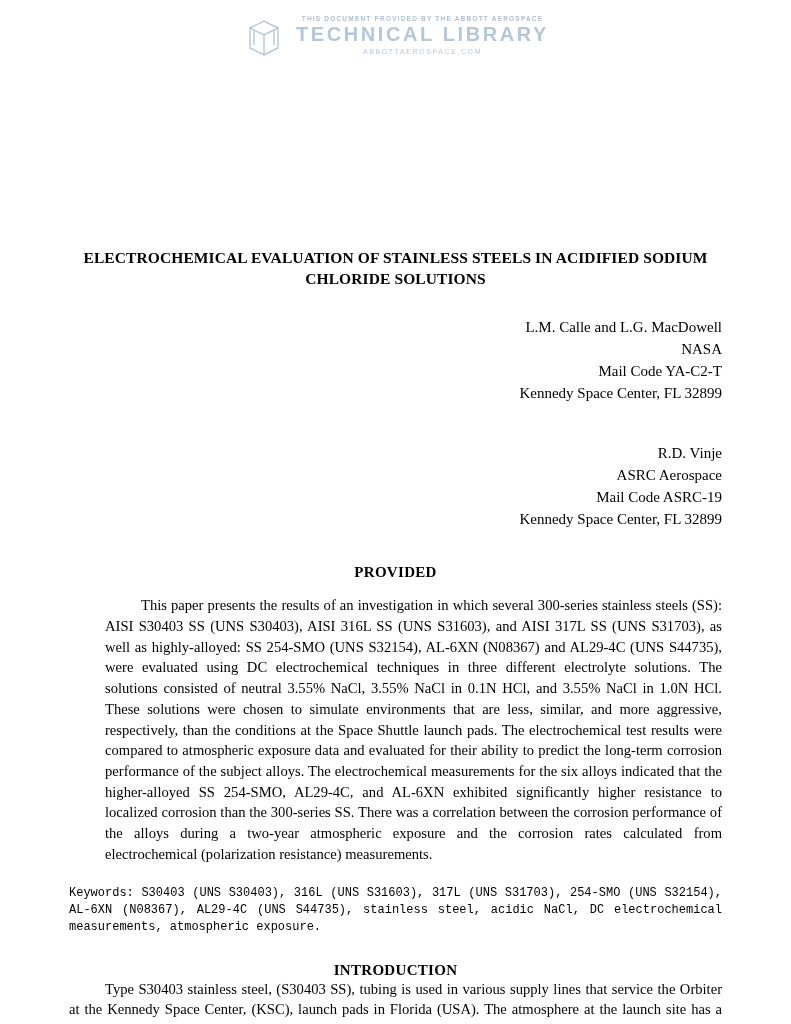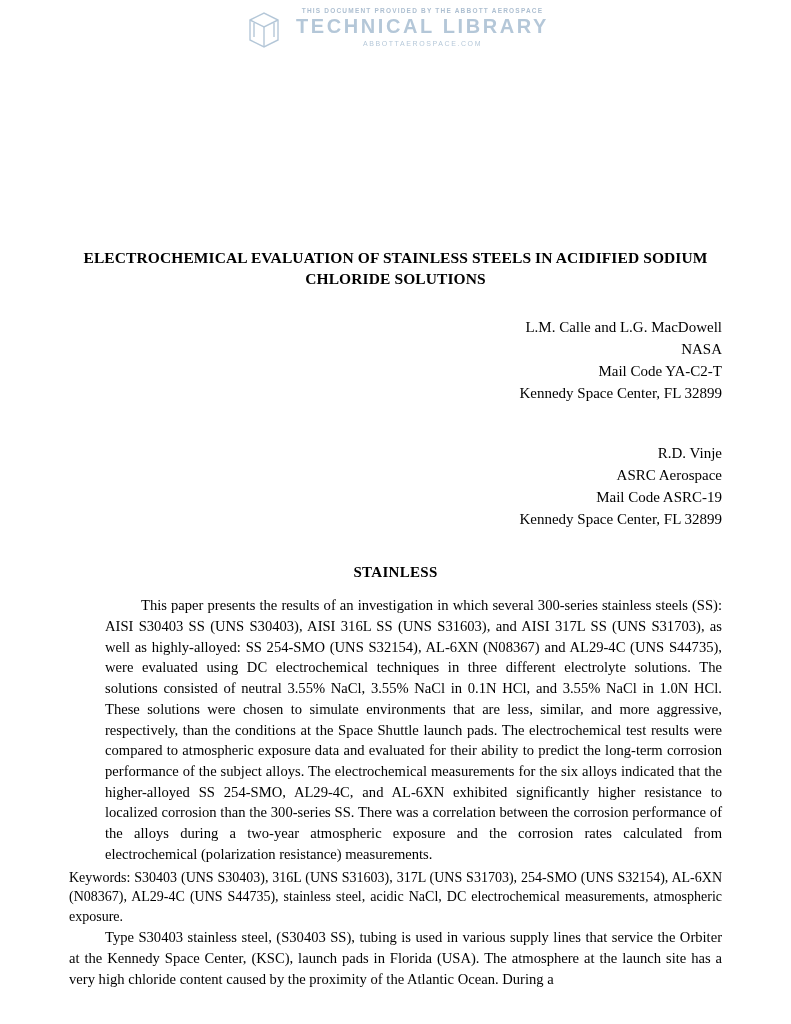--- a/index.html
+++ b/index.html
@@ -18,21 +18,21 @@
   .page {
     position: relative;
     width: 791px;
     height: 1024px;
     box-sizing: border-box;
   }
 
   
   .watermark {
     position: absolute;
-    top: 0px;
+    top: 8px;
     left: 0;
     width: 791px;
     height: 56px;
     display: flex;
     align-items: center;
     justify-content: center;
     gap: 10px;
     opacity: 0.85;
     pointer-events: none;
   }
@@ -116,24 +116,25 @@
   .abstract-body {
     margin-top: 14px;
     font-size: 14.6px;
     line-height: 1.42;
     text-align: justify;
     text-indent: 36px;
     margin-left: 36px;
   }
 
   .keywords {
-    margin-top: 3px;
-    font-size: 14px;
+    margin-top: 20px;
+    font-size: 12px;
     line-height: 1.42;
     text-align: justify;
+    font-family: Liberation Mono, monospace;
   }
 
   .intro-heading {
     text-align: center;
     font-weight: bold;
     font-size: 15px;
     margin-top: 26px;
     letter-spacing: 0.3px;
   }
 
@@ -179,23 +180,24 @@
       <div>Kennedy Space Center, FL 32899</div>
     </div>
 
     <div class="authors-block second">
       <div>R.D. Vinje</div>
       <div>ASRC Aerospace</div>
       <div>Mail Code ASRC-19</div>
       <div>Kennedy Space Center, FL 32899</div>
     </div>
 
-    <div class="section-heading">STAINLESS</div>
+    <div class="section-heading">PROVIDED</div>
 
     <div class="abstract-body">This paper presents the results of an investigation in which several 300-series stainless steels (SS): AISI S30403 SS (UNS S30403), AISI 316L SS (UNS S31603), and AISI 317L SS (UNS S31703), as well as highly-alloyed: SS 254-SMO (UNS S32154), AL-6XN (N08367) and AL29-4C (UNS S44735), were evaluated using DC electrochemical techniques in three different electrolyte solutions. The solutions consisted of neutral 3.55% NaCl, 3.55% NaCl in 0.1N HCl, and 3.55% NaCl in 1.0N HCl. These solutions were chosen to simulate environments that are less, similar, and more aggressive, respectively, than the conditions at the Space Shuttle launch pads. The electrochemical test results were compared to atmospheric exposure data and evaluated for their ability to predict the long-term corrosion performance of the subject alloys. The electrochemical measurements for the six alloys indicated that the higher-alloyed SS 254-SMO, AL29-4C, and AL-6XN exhibited significantly higher resistance to localized corrosion than the 300-series SS. There was a correlation between the corrosion performance of the alloys during a two-year atmospheric exposure and the corrosion rates calculated from electrochemical (polarization resistance) measurements.</div>
 
     <div class="keywords">Keywords: S30403 (UNS S30403), 316L (UNS S31603), 317L (UNS S31703), 254-SMO (UNS S32154), AL-6XN (N08367), AL29-4C (UNS S44735), stainless steel, acidic NaCl, DC electrochemical measurements, atmospheric exposure.</div>
 
+    <div class="intro-heading">INTRODUCTION</div>
 
     <div class="intro-body">Type S30403 stainless steel, (S30403 SS), tubing is used in various supply lines that service the Orbiter at the Kennedy Space Center, (KSC), launch pads in Florida (USA). The atmosphere at the launch site has a very high chloride content caused by the proximity of the Atlantic Ocean. During a</div>
 
   </div>
 </div>
 
 </body></html>

